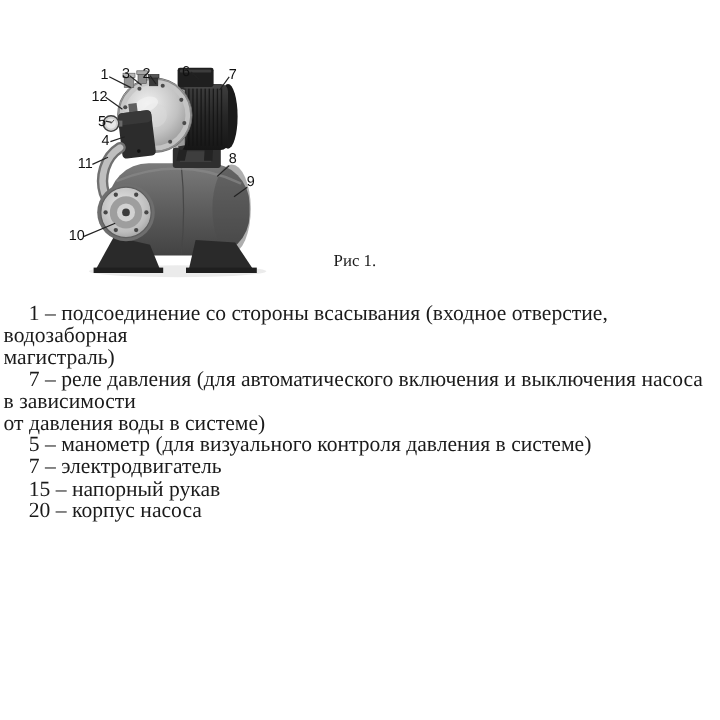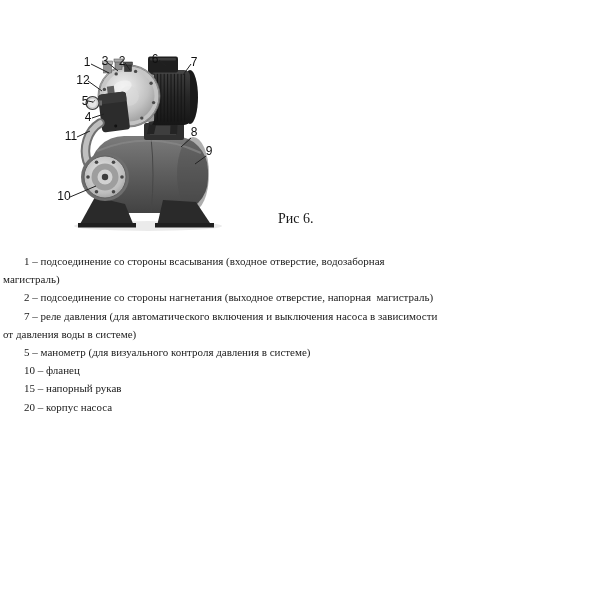--- a/index.html
+++ b/index.html
@@ -19,21 +19,21 @@
   .figure-caption {
     position: absolute; left: 278px; top: 211px;
     font-size: 14px; line-height: 16px; color: #1a1a1a;
   }
 
   .legend {
     position: absolute; left: 3px; top: 252px; width: 594px;
   }
   .legend p {
     margin: 0; padding: 0;
-    font-size: 11px;
+    font-size: 18px;
     line-height: 18.2px;
     text-indent: 21px;
     white-space: pre-wrap;
     color: #1b1b1b;
   }
 
   .callout-num {
     font-family: "Liberation Sans", sans-serif;
     font-size: 12px;
     fill: #101010;
@@ -208,28 +208,27 @@
         <text class="callout-num" x="155" y="63">6</text>
         <text class="callout-num" x="194" y="66">7</text>
         <text class="callout-num" x="194" y="136">8</text>
         <text class="callout-num" x="209" y="155">9</text>
         <text class="callout-num" x="64" y="200">10</text>
         <text class="callout-num" x="71" y="140">11</text>
         <text class="callout-num" x="83" y="84">12</text>
       </g>
     </svg>
 
-    <div class="figure-caption">Рис 6.</div>
+    <div class="figure-caption">Рис 1.</div>
   </div>
 
   <div class="legend">
     <p>1 – подсоединение со стороны всасывания (входное отверстие, водозаборная
 магистраль)</p>
-    <p>2 – подсоединение со стороны нагнетания (выходное отверстие, напорная  магистраль)</p>
     <p>7 – реле давления (для автоматического включения и выключения насоса в зависимости
 от давления воды в системе)</p>
     <p>5 – манометр (для визуального контроля давления в системе)</p>
-    <p>10 – фланец</p>
+    <p>7 – электродвигатель</p>
     <p>15 – напорный рукав</p>
     <p>20 – корпус насоса</p>
   </div>
 
 </div>
 
 </body></html>

